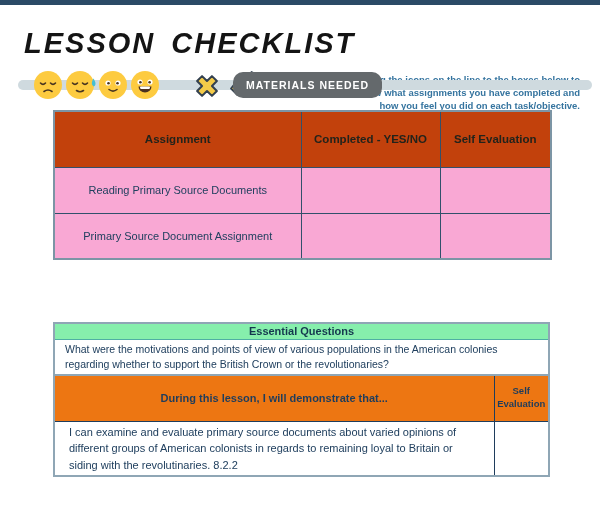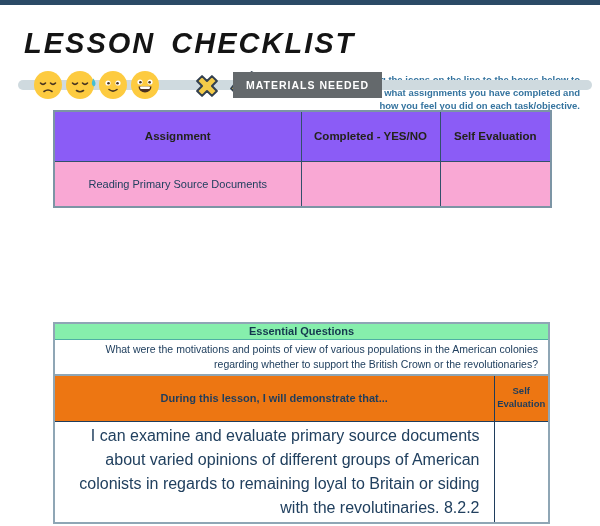--- a/index.html
+++ b/index.html
@@ -23,44 +23,44 @@
 
   
   .tray-line {
     position:absolute; left:18px; top:80px; width:574px; height:10px;
     background:#CFDADF; border-radius:5px;
   }
   .emoji { position:absolute; top:70px; width:30px; height:30px; }
   .emoji svg { overflow:visible; display:block; }
   .materials-btn {
     position:absolute; left:233px; top:72px; height:26px; padding:0 13px;
-    background:#64696C; border-radius:0; color:#ffffff;
+    background:#64696C; border-radius:10px; color:#ffffff;
     font-size:10.5px; font-weight:bold; letter-spacing:1px;
     line-height:26px; text-align:center; cursor:pointer; white-space:nowrap;
   }
 
   
   table { border-collapse:collapse; table-layout:fixed; }
   .main-table { position:absolute; left:53px; top:110px; width:497px; border:2px solid #7C95A5; }
   .main-table th, .main-table td { border:1px solid #32506B; text-align:center; vertical-align:middle; }
-  .main-table th { background:#8b5cf6; color:#23231B; font-size:11.5px; font-weight:bold; height:50px; }
+  .main-table th { background:#c2410c; color:#23231B; font-size:11.5px; font-weight:bold; height:56px; }
   .main-table td { color:#21405F; font-size:11px; height:46px; background:#f9a8d4; }
 
   
   .eq-table { position:absolute; left:53px; top:322px; width:497px; border:2px solid #8FA6B5; }
   .eq-table th { background:#86efac; color:#14374E; font-size:11px; font-weight:bold; height:16px; border:1px solid #4FAFA3; text-align:center; }
-  .eq-table td { background:#ffffff; color:#21405F; font-size:10.5px; height:29px; line-height:1.45; text-align:right; padding:2px 10px; border:1px solid #8FA6B5; }
+  .eq-table td { background:#ffffff; color:#21405F; font-size:10.5px; height:29px; line-height:1.45; text-align:left; padding:2px 10px; border:1px solid #8FA6B5; }
 
   
   .obj-table { position:absolute; left:53px; top:374px; width:497px; border:2px solid #8FA6B5; }
   .obj-table th { background:#ED7612; color:#1F3D5C; font-weight:bold; border:1px solid #1F3D5C; height:46px; text-align:center; vertical-align:middle; }
   .obj-table th.obj-head { font-size:11px;margin-left:44px; }
   .obj-table th.se-head { font-size:9.5px; line-height:1.35; padding:0 1px; }
   .obj-table td { background:#ffffff; border:1px solid #1F3D5C; height:45px; vertical-align:middle; }
-  .obj-table td.obj-text { color:#21405F; font-size:16px; line-height:1.5; text-align:right; padding:2px 14px;margin-left:16px; }
+  .obj-table td.obj-text { color:#21405F; font-size:11px; line-height:1.5; text-align:left; padding:2px 14px;margin-left:16px; }
 </style>
 </head>
 <body>
 
 <div class="page">
   <div class="topbar"></div>
 
   <h1 class="title">LESSON CHECKLIST</h1>
   <p class="instructions">Drag the icons on the line to the boxes below to show what assignments you have completed and how you feel you did on each task/objective.</p>
 
@@ -130,20 +130,25 @@
         <tr>
       <th>Assignment</th>
       <th>Completed - YES/NO</th>
       <th>Self Evaluation</th>
     </tr>
     <tr>
       <td>Reading Primary Source Documents</td>
       <td></td>
       <td></td>
     </tr>
+    <tr>
+      <td>Primary Source Document Assignment</td>
+      <td></td>
+      <td></td>
+    </tr>
   </tbody>
     </table>
 
   <table class="eq-table">
     <tbody>
         <tr>
       <th>Essential Questions</th>
     </tr>
     <tr>
       <td>What were the motivations and points of view of various populations in the American colonies regarding whether to support the British Crown or the revolutionaries?</td>

